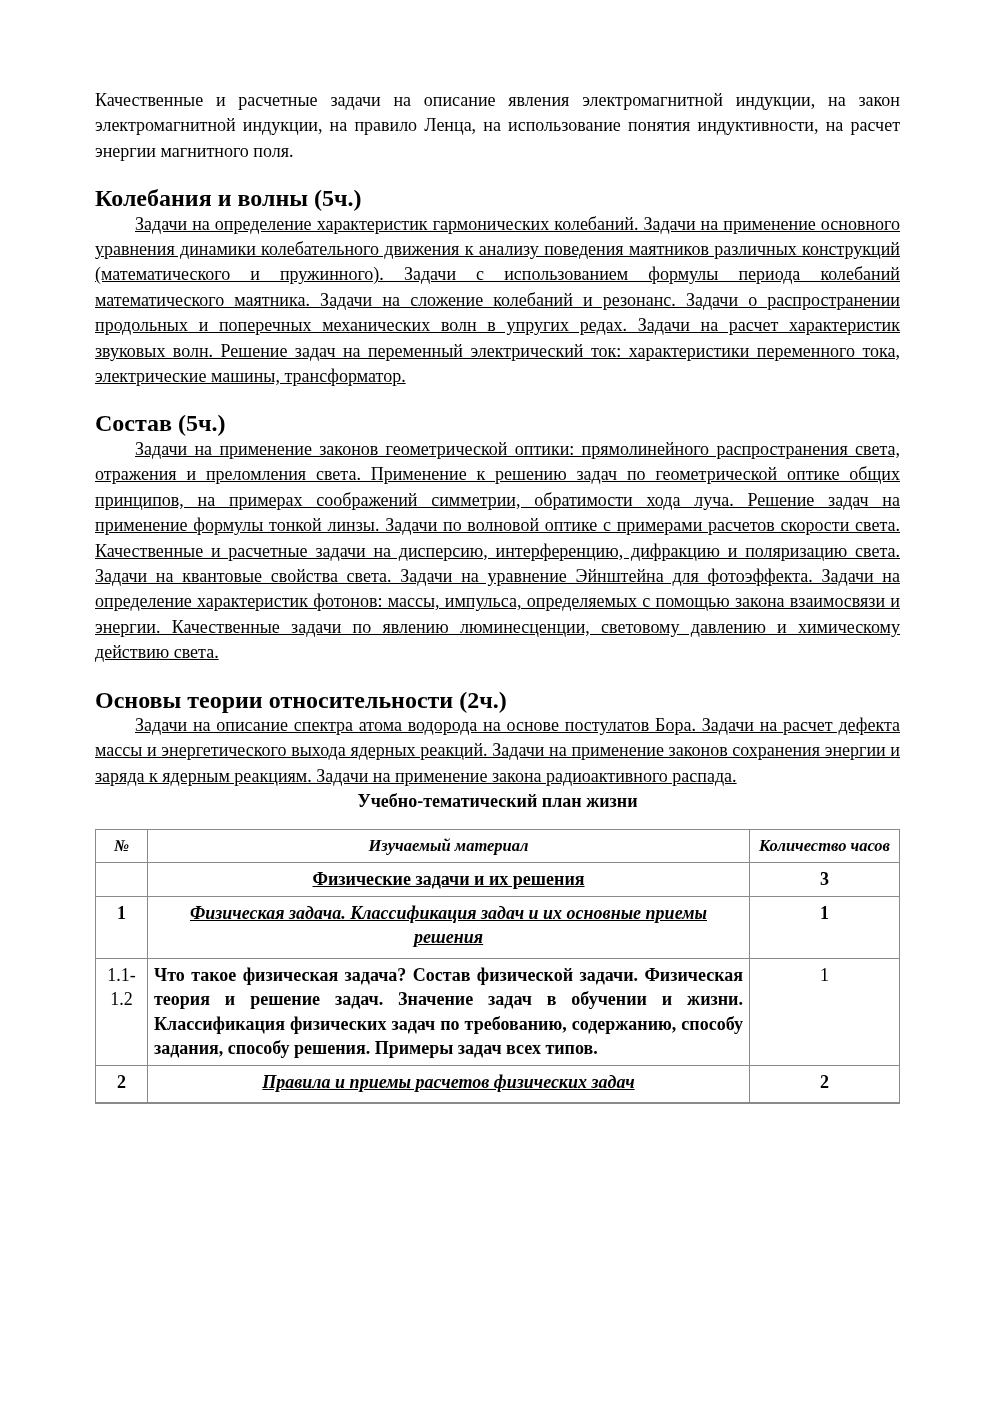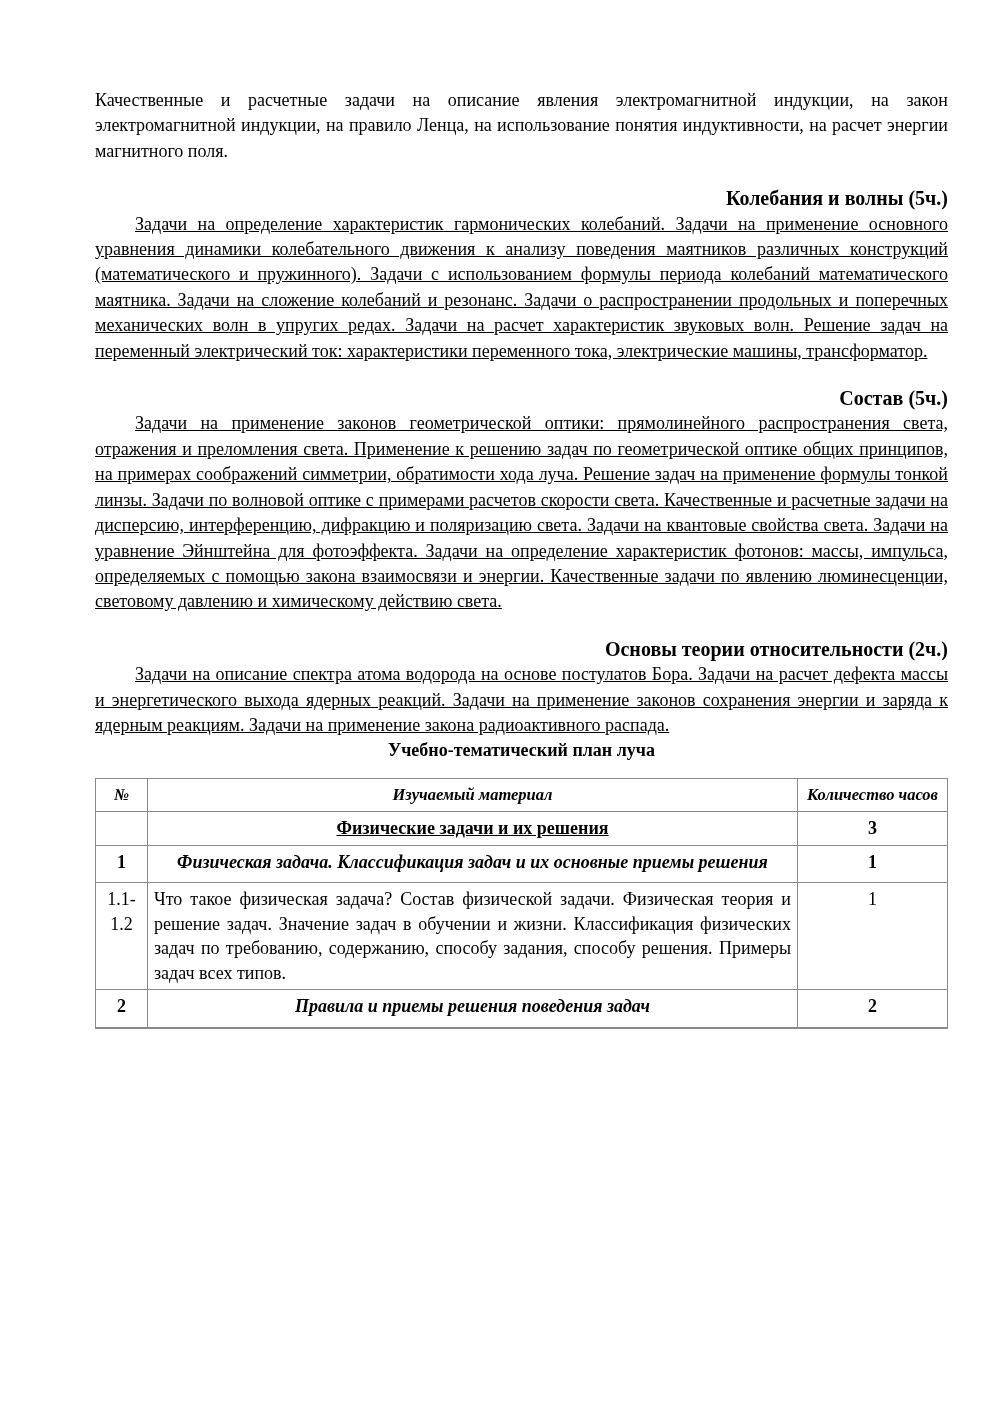--- a/index.html
+++ b/index.html
@@ -11,38 +11,38 @@
     width: 992px;
     height: 1403px;
     overflow: hidden;
     font-family: "Liberation Serif", serif;
     color: #000000;
   }
   .page {
     box-sizing: border-box;
     width: 992px;
     height: 1153px;
-    padding: 88px 44px 0 95px;
+    padding: 88px 92px 0 95px;
   }
   .para {
     margin: 0;
     font-size: 18px;
     line-height: 25.4px;
     text-align: justify;
   }
   .para.indent {
     text-indent: 40px;
     text-decoration: underline;
   }
   .sec-heading {
     margin: 22px 0 0 0;
-    font-size: 20px;
+    font-size: 24px;
     line-height: 25.4px;
     font-weight: bold;
-    text-align: right;
+    text-align: left;
   }
   .plan-heading {
     margin: 0;
     font-size: 18px;
     line-height: 25.4px;
     font-weight: bold;
     text-align: center;
   }
   table.curriculum {
     border-collapse: collapse;
@@ -70,41 +70,42 @@
   td.num, td.hrs { text-align: center; }
   tr.row-section td.mat { font-weight: bold; text-align: center; text-decoration: underline; }
   tr.row-section td.hrs { font-weight: bold; }
   tr.row-topic td.num,
   tr.row-topic td.hrs { font-weight: bold; }
   tr.row-topic td.mat {
     font-weight: bold;
     font-style: italic;
     text-align: center;
     padding-bottom: 8px;
+    text-decoration: underline;
   }
-  tr.row-lesson td.mat { text-align: justify; }
+  tr.row-lesson td.mat { text-align: justify; font-weight: bold; }
 </style>
 </head>
 <body>
 
 <div class="page">
 
   <p class="para">Качественные и расчетные задачи на описание явления электромагнитной индукции, на закон электромагнитной индукции, на правило Ленца, на использование понятия индуктивности, на расчет энергии магнитного поля.</p>
 
   <h3 class="sec-heading">Колебания и волны (5ч.)</h3>
   <p class="para indent">Задачи на определение характеристик гармонических колебаний. Задачи на применение основного уравнения динамики колебательного движения к анализу поведения маятников различных конструкций (математического и пружинного). Задачи с использованием формулы периода колебаний математического маятника. Задачи на сложение колебаний и резонанс. Задачи о распространении продольных и поперечных механических волн в упругих редах. Задачи на расчет характеристик звуковых волн. Решение задач на переменный электрический ток: характеристики переменного тока, электрические машины, трансформатор.</p>
 
   <h3 class="sec-heading">Состав (5ч.)</h3>
   <p class="para indent">Задачи на применение законов геометрической оптики: прямолинейного распространения света, отражения и преломления света. Применение к решению задач по геометрической оптике общих принципов, на примерах соображений симметрии, обратимости хода луча. Решение задач на применение формулы тонкой линзы. Задачи по волновой оптике с примерами расчетов скорости света. Качественные и расчетные задачи на дисперсию, интерференцию, дифракцию и поляризацию света. Задачи на квантовые свойства света. Задачи на уравнение Эйнштейна для фотоэффекта. Задачи на определение характеристик фотонов: массы, импульса, определяемых с помощью закона взаимосвязи и энергии. Качественные задачи по явлению люминесценции, световому давлению и химическому действию света.</p>
 
   <h3 class="sec-heading">Основы теории относительности (2ч.)</h3>
 
   <p class="para indent">Задачи на описание спектра атома водорода на основе постулатов Бора. Задачи на расчет дефекта массы и энергетического выхода ядерных реакций. Задачи на применение законов сохранения энергии и заряда к ядерным реакциям. Задачи на применение закона радиоактивного распада.</p>
 
-  <h3 class="plan-heading">Учебно-тематический план луча</h3>
+  <h3 class="plan-heading">Учебно-тематический план жизни</h3>
 
   <table class="curriculum">
     <colgroup>
       <col class="c-num">
       <col class="c-mat">
       <col class="c-hrs">
     </colgroup>
     <thead>
       <tr>
         <th>№</th>
@@ -123,19 +124,19 @@
         <td class="mat">Физическая задача. Классификация задач и их основные приемы решения</td>
         <td class="hrs">1</td>
       </tr>
       <tr class="row-lesson">
         <td class="num">1.1-1.2</td>
         <td class="mat">Что такое физическая задача? Состав физической задачи. Физическая теория и решение задач. Значение задач в обучении и жизни. Классификация физических задач по требованию, содержанию, способу задания, способу решения. Примеры задач всех типов.</td>
         <td class="hrs">1</td>
       </tr>
       <tr class="row-topic">
         <td class="num">2</td>
-        <td class="mat">Правила и приемы решения поведения задач</td>
+        <td class="mat">Правила и приемы расчетов физических задач</td>
         <td class="hrs">2</td>
       </tr>
     </tbody>
   </table>
 
 </div>
 
 </body></html>

